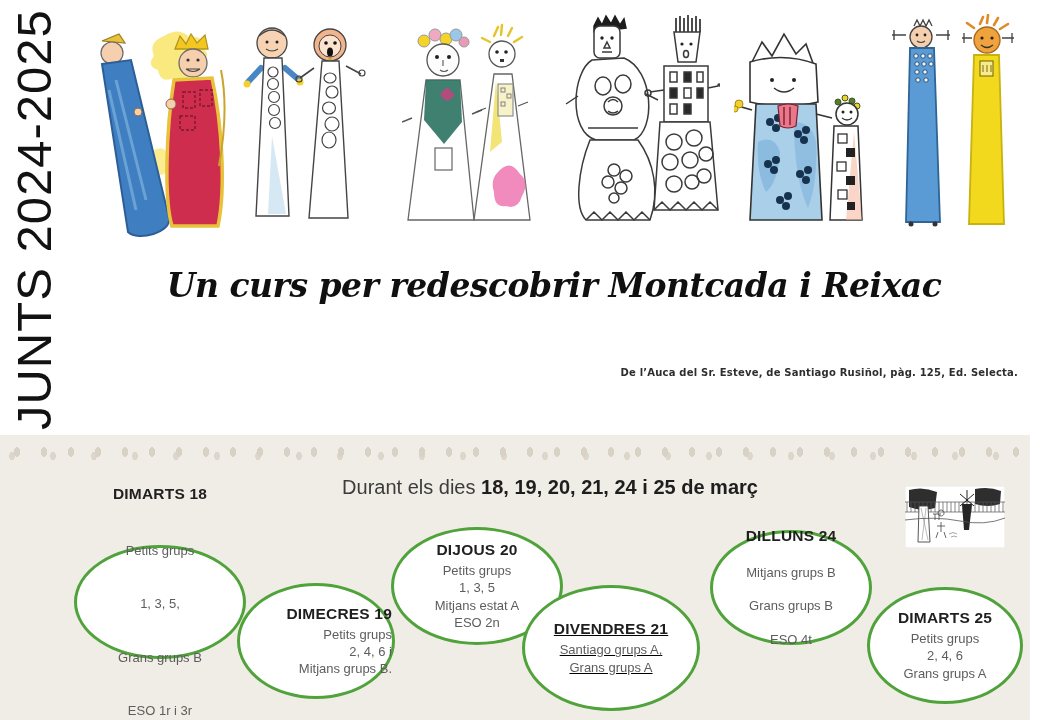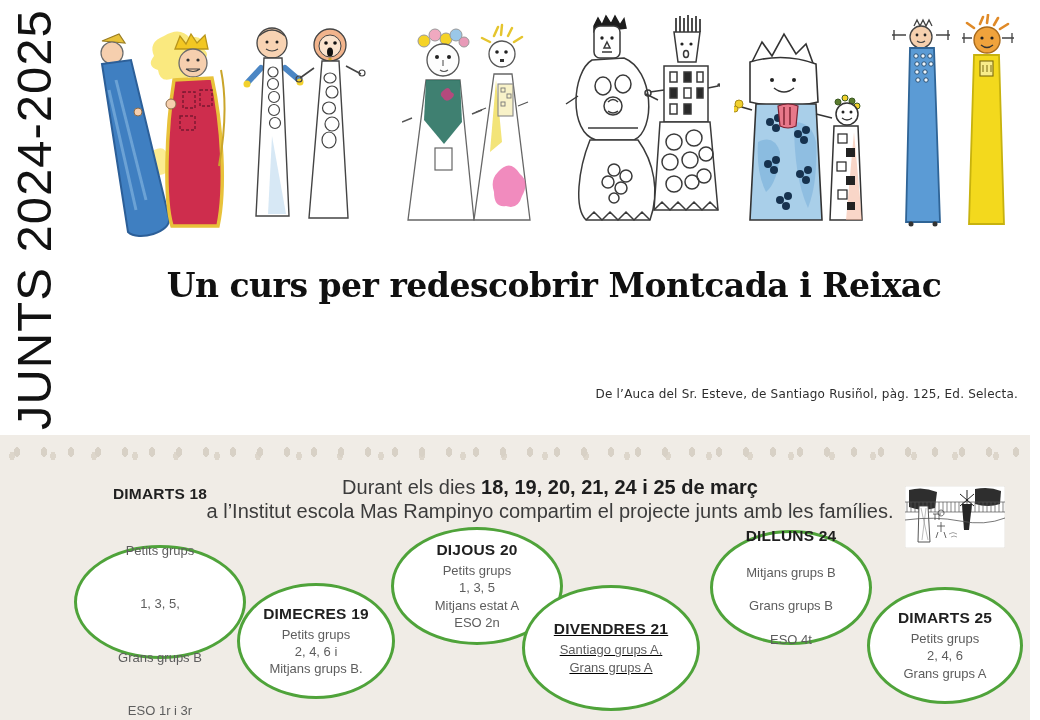--- a/index.html
+++ b/index.html
@@ -15,33 +15,34 @@
     line-height:64px;white-space:nowrap;padding-top:6px;
   }
 
   
   .drawings{position:absolute;left:70px;top:8px;width:970px;height:248px;}
   .drawing{position:absolute;top:0;}
 
   
   .main-title{
     position:absolute;left:80px;right:12px;top:266px;text-align:center;
-    font-family:"DejaVu Serif",serif;font-weight:bold;
+    font-family:"DejaVu Serif",serif;font-style:italic;font-weight:bold;
     font-size:33px;color:#101010;letter-spacing:-0.5px;
   }
 
   .quote{
     position:absolute;left:85px;top:326px;width:938px;
     font-family:"DejaVu Sans",sans-serif;font-size:15px;line-height:1.6;
     color:#2e2e2e;letter-spacing:0.2px;
   }
   .attribution{
-    position:absolute;right:22px;top:387px;
-    font-family:"DejaVu Sans",sans-serif;font-size:12px;color:#2e2e2e;
+    position:absolute;right:22px;top:367px;
+    font-family:"DejaVu Sans",sans-serif;font-size:10px;color:#2e2e2e;
     letter-spacing:0.2px;
+    font-weight:bold;
   }
 
   
   .bottom{position:absolute;left:0;top:435px;width:1030px;height:285px;background:#f0ece6;}
   .dots{
     position:absolute;left:4px;right:0;top:7px;height:24px;
     background-image:
       radial-gradient(ellipse 3.5px 5px at 13px 10px,#d8d1c6 97%,transparent 100%),
       radial-gradient(ellipse 3px 4.5px at 8px 14px,#ddd6cb 97%,transparent 100%);
     background-size:27px 24px,41px 24px;
@@ -56,21 +57,21 @@
 
   .oval{
     position:absolute;border:3px solid #4fa33a;border-radius:50%;background:#ffffff;
     display:flex;flex-direction:column;align-items:center;justify-content:center;
     text-align:center;box-sizing:border-box;
   }
   .oval .day-title{font-weight:700;font-size:15.5px;color:#1f1f1f;margin-bottom:3px;letter-spacing:0.2px;}
   .oval .day-line{font-size:13px;color:#5d5d5d;line-height:1.32;}
 
   .oval-1{left:74px;top:110px;width:172px;height:114px;gap:36px;}
-  .oval-2{left:237px;top:148px;width:158px;height:116px;}
+  .oval-2{left:237px;top:148px;width:158px;height:116px;align-items:flex-end;}
   .oval-3{left:391px;top:92px;width:172px;height:118px;}
   .oval-4{left:522px;top:150px;width:178px;height:126px;text-decoration:underline;}
   .oval-5{left:710px;top:95px;width:162px;height:115px;gap:16px;}
   .oval-6{left:867px;top:152px;width:156px;height:117px;}
 
   svg{display:block;}
 </style>
 </head>
 <body>
 
@@ -305,21 +306,20 @@
 
   <div class="main-title">Un curs per redescobrir Montcada i Reixac</div>
 
   <div class="attribution">De l’Auca del Sr. Esteve, de Santiago Rusiñol, pàg. 125, Ed. Selecta.</div>
 
   <div class="bottom">
     <div class="dots"></div>
 
     <div class="intro">
       <span>Durant els dies </span><span class="dates">18, 19, 20, 21, 24 i 25 de març</span>
-      <span class="line2">a l’Institut escola Mas Rampinyo compartim el projecte junts amb les famílies.</span>
     </div>
 
     <svg class="sketch" viewBox="0 0 100 62">
       <rect x="0" y="0" width="100" height="62" fill="#ffffff" stroke="#cfcac2" stroke-width="0.5"></rect>
       <path d="M4,4 q14,-4 28,2 l-2,16 q-13,4 -26,-1 z" fill="#2e2e2e"></path>
       <path d="M70,3 q14,-3 26,2 l-1,13 q-12,4 -25,0 z" fill="#2e2e2e"></path>
       <g stroke="#555" stroke-width="0.7">
         <path d="M0,16 H100 M0,26 H100"></path>
         <path d="M2,16 v10 M6,16 v10 M10,16 v10 M14,16 v10 M18,16 v10 M22,16 v10 M26,16 v10 M30,16 v10 M34,16 v10 M38,16 v10 M42,16 v10 M46,16 v10 M50,16 v10 M54,16 v10 M58,16 v10 M62,16 v10 M66,16 v10 M70,16 v10 M74,16 v10 M78,16 v10 M82,16 v10 M86,16 v10 M90,16 v10 M94,16 v10 M98,16 v10"></path>
       </g>

